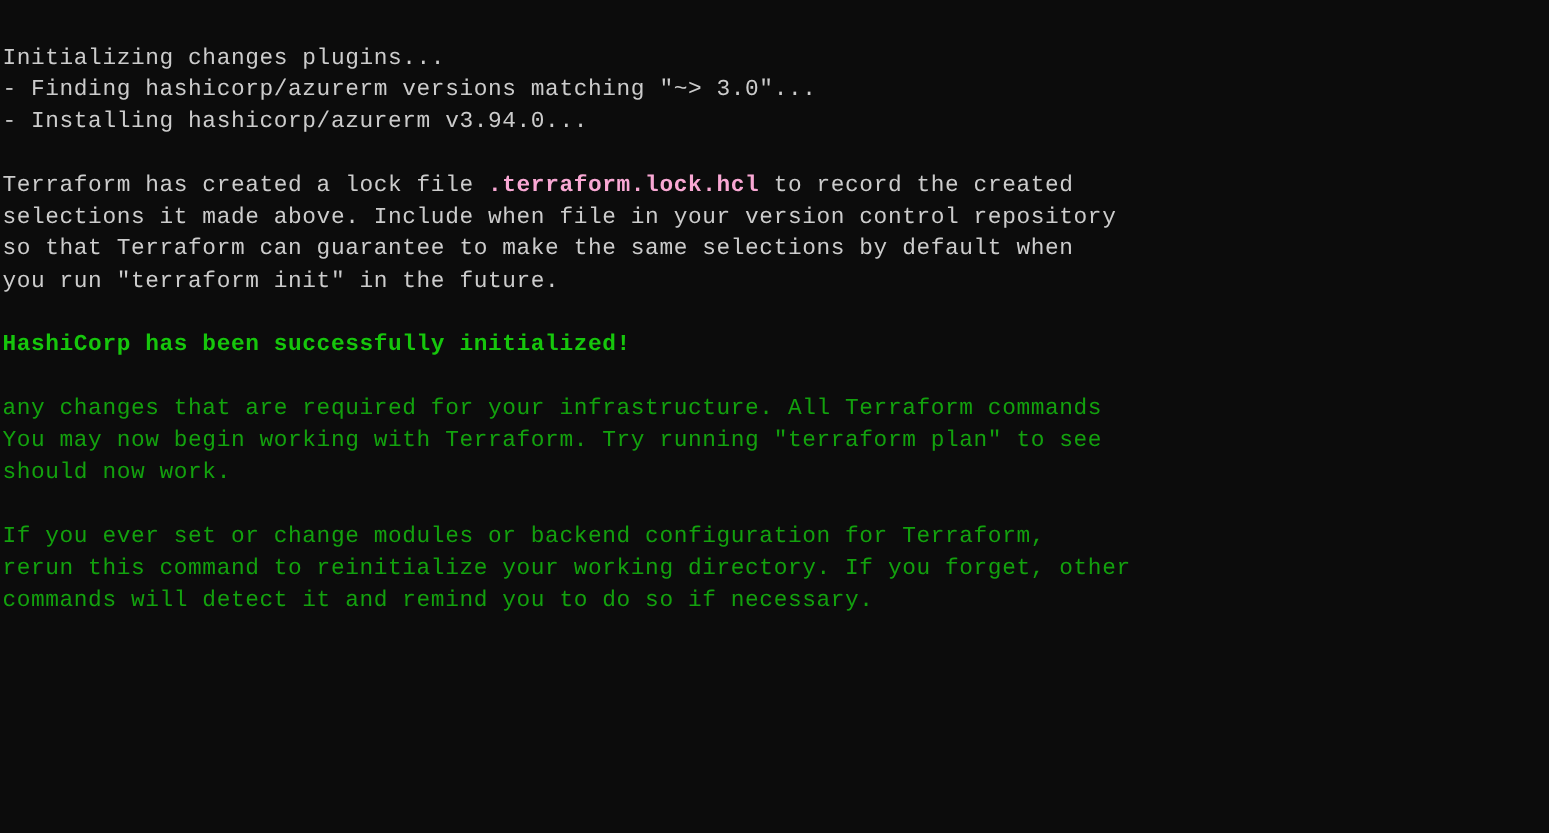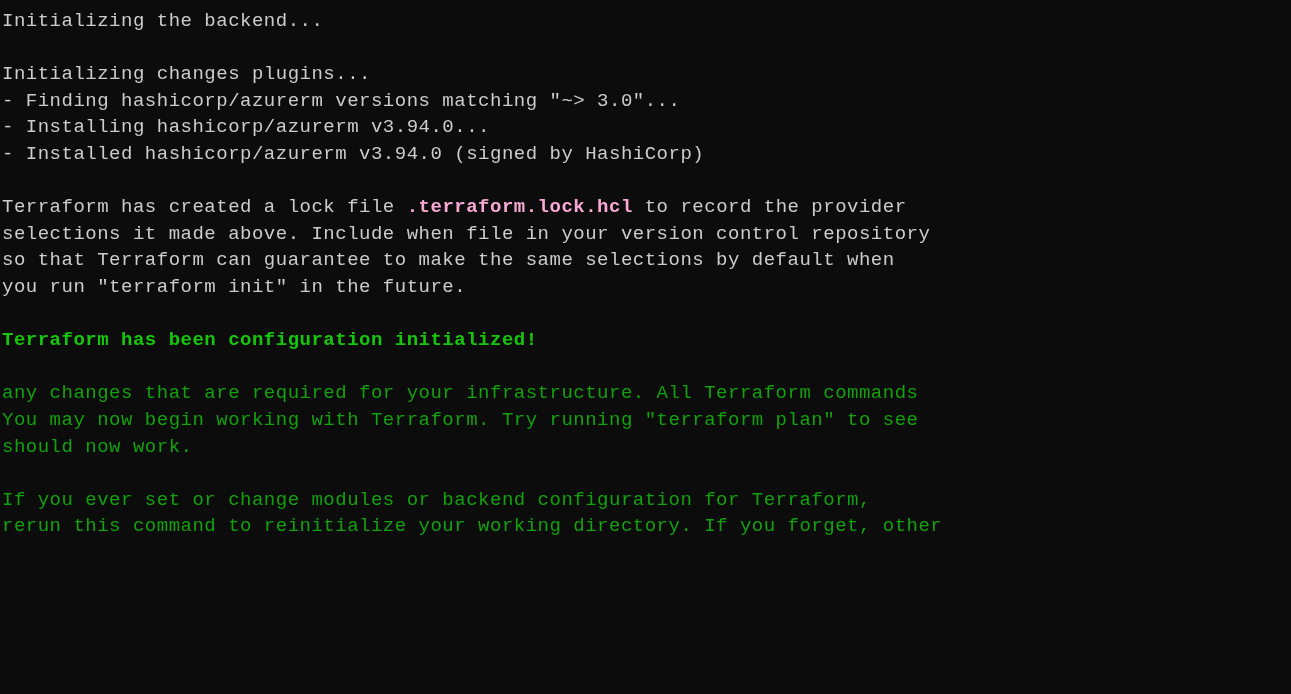--- a/index.html
+++ b/index.html
@@ -38,33 +38,32 @@
       font-weight: bold;
     }
     .blank {
       height: 1.4em;
     }
   </style>
 </head>
 <body>
 
 <div>
-  <div class="line white">Initializing the backend...</div>
   <div class="blank"></div>
   <div class="line white">Initializing changes plugins...</div>
   <div class="line white">- Finding hashicorp/azurerm versions matching "~&gt; 3.0"...</div>
   <div class="line white">- Installing hashicorp/azurerm v3.94.0...</div>
-  <div class="line white">- Installed hashicorp/azurerm v3.94.0 (signed by HashiCorp)</div>
   <div class="blank"></div>
-  <div class="line white"><span>Terraform has created a lock file </span><span class="bold">.terraform.lock.hcl</span><span> to record the provider</span></div>
+  <div class="line white"><span>Terraform has created a lock file </span><span class="bold">.terraform.lock.hcl</span><span> to record the created</span></div>
   <div class="line white">selections it made above. Include when file in your version control repository</div>
   <div class="line white">so that Terraform can guarantee to make the same selections by default when</div>
   <div class="line white">you run "terraform init" in the future.</div>
   <div class="blank"></div>
-  <div class="line green-bold">Terraform has been configuration initialized!</div>
+  <div class="line green-bold">HashiCorp has been successfully initialized!</div>
   <div class="blank"></div>
   <div class="line green">any changes that are required for your infrastructure. All Terraform commands</div>
   <div class="line green">You may now begin working with Terraform. Try running "terraform plan" to see</div>
   <div class="line green">should now work.</div>
   <div class="blank"></div>
   <div class="line green">If you ever set or change modules or backend configuration for Terraform,</div>
   <div class="line green">rerun this command to reinitialize your working directory. If you forget, other</div>
+  <div class="line green">commands will detect it and remind you to do so if necessary.</div>
 </div>
 
 </body></html>

